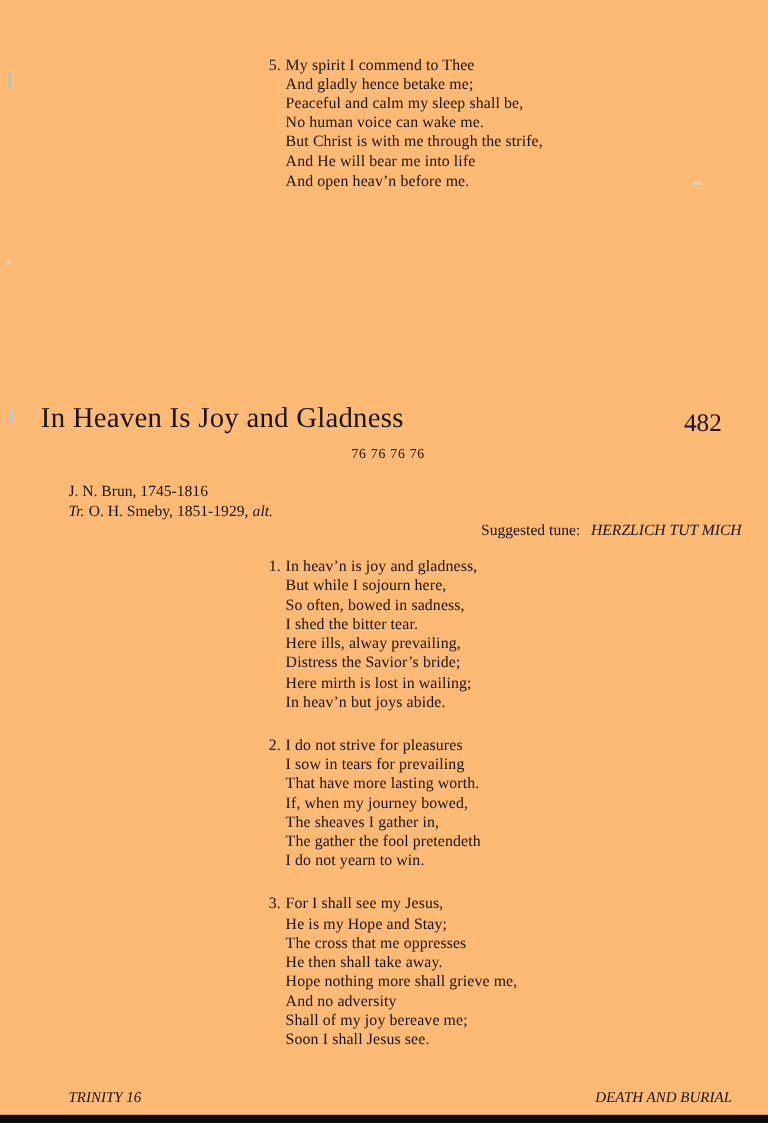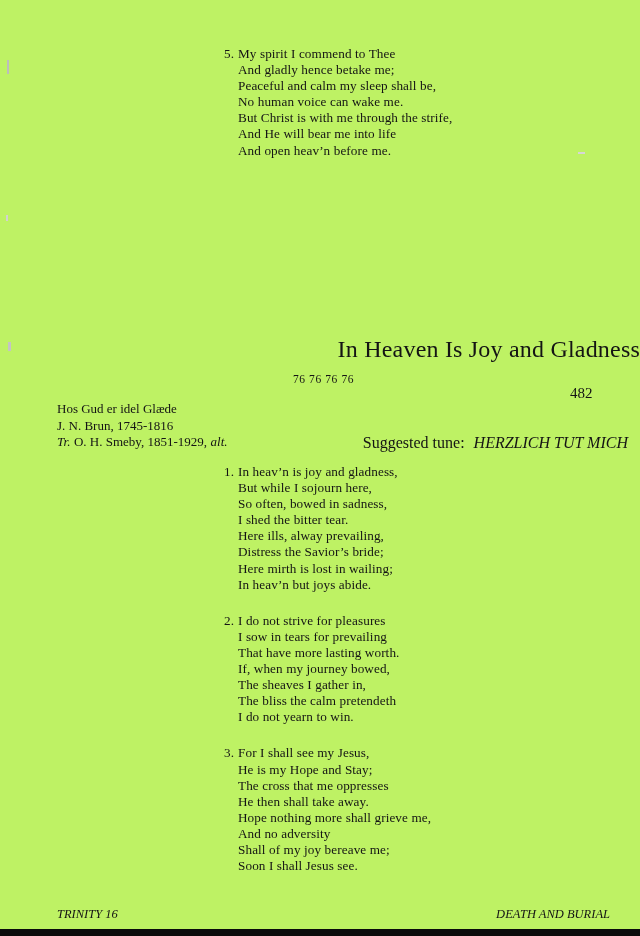--- a/index.html
+++ b/index.html
@@ -1,53 +1,53 @@
 <!DOCTYPE html>
 <html><head>
 <meta charset="utf-8">
 <style>
   * { margin: 0; padding: 0; box-sizing: border-box; }
   html, body { background: #ffffff; }
   .page {
     position: relative;
     width: 640px;
     height: 936px;
-    background: #bef264;
+    background: #fdba74;
     font-family: "Liberation Serif", serif;
     color: #141414;
     overflow: hidden;
   }
 
   
   .lyric { font-size: 13.2px; line-height: 16.1px; letter-spacing: 0.1px; }
   .vline { white-space: nowrap; }
   .vline.cont { padding-left: 14px; }
   .verse-num { display: inline-block; width: 14px; }
 
   .prev-verse { position: absolute; left: 224px; top: 46px; }
 
   
   .title-row {
     position: absolute; top: 336px; left: 0; width: 640px;
-    padding-left: 34px; text-align: right;
+    padding-left: 34px; text-align: left;
     font-size: 24px; letter-spacing: 0.2px;
   }
-  .hymn-number { position: absolute; top: 340px; left: 570px; font-size: 15px; margin-top: 45px; }
+  .hymn-number { position: absolute; top: 340px; left: 570px; font-size: 21px; }
   .meter {
     position: absolute; top: 373px; left: 0; width: 640px;
     padding-left: 7px; text-align: center;
     font-size: 11.5px; letter-spacing: 0.6px;
   }
 
   
   .attribution { position: absolute; left: 57px; top: 401px; font-size: 13px; line-height: 16.5px; }
   .ital { font-style: italic; }
   .sp-l { margin-left: 3.5px; }
   .sp-r { margin-right: 3.5px; }
-  .tune { position: absolute; top: 434px; right: 12px; font-size: 16px; }
+  .tune { position: absolute; top: 434px; right: 22px; font-size: 13px; }
   .tune-name { margin-left: 9px; font-style: italic; }
 
   
   .verses { position: absolute; left: 224px; top: 464px; }
   .verse + .verse { margin-top: 20px; }
 
   
   .footer-left  { position: absolute; left: 57px;  top: 907px; font-style: italic; font-size: 12.5px; }
   .footer-right { position: absolute; right: 30px; top: 907px; font-style: italic; font-size: 12.5px; }
 
@@ -71,21 +71,20 @@
     <div class="vline cont">But Christ is with me through the strife,</div>
     <div class="vline cont">And He will bear me into life</div>
     <div class="vline cont">And open heav’n before me.</div>
   </div>
 
   <div class="title-row">In Heaven Is Joy and Gladness</div>
   <div class="hymn-number">482</div>
   <div class="meter">76 76 76 76</div>
 
   <div class="attribution">
-    <div>Hos Gud er idel Glæde</div>
     <div>J. N. Brun, 1745-1816</div>
     <div><span class="ital sp-r">Tr.</span><span>O. H. Smeby, 1851-1929,</span><span class="ital sp-l">alt.</span></div>
   </div>
 
   <div class="tune">
     <span>Suggested tune:</span><span class="tune-name">HERZLICH TUT MICH</span>
   </div>
 
   <div class="lyric verses">
 
@@ -99,21 +98,21 @@
       <div class="vline cont">Here mirth is lost in wailing;</div>
       <div class="vline cont">In heav’n but joys abide.</div>
     </div>
 
     <div class="verse">
       <div class="vline"><span class="verse-num">2.</span><span>I do not strive for pleasures</span></div>
       <div class="vline cont">I sow in tears for prevailing</div>
       <div class="vline cont">That have more lasting worth.</div>
       <div class="vline cont">If, when my journey bowed,</div>
       <div class="vline cont">The sheaves I gather in,</div>
-      <div class="vline cont">The bliss the calm pretendeth</div>
+      <div class="vline cont">The gather the fool pretendeth</div>
       <div class="vline cont">I do not yearn to win.</div>
     </div>
 
     <div class="verse">
       <div class="vline"><span class="verse-num">3.</span><span>For I shall see my Jesus,</span></div>
       <div class="vline cont">He is my Hope and Stay;</div>
       <div class="vline cont">The cross that me oppresses</div>
       <div class="vline cont">He then shall take away.</div>
       <div class="vline cont">Hope nothing more shall grieve me,</div>
       <div class="vline cont">And no adversity</div>

